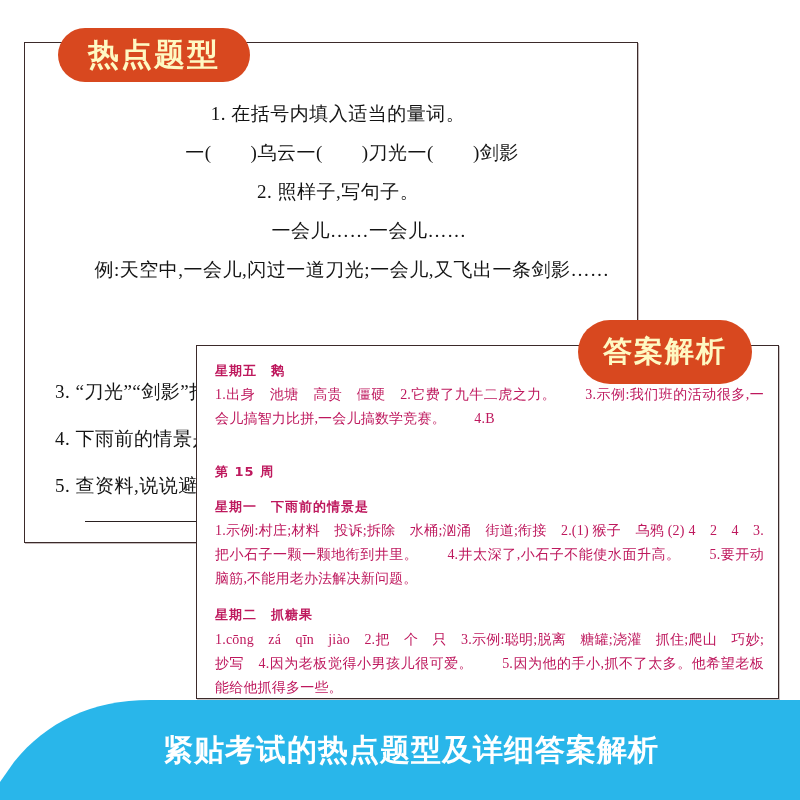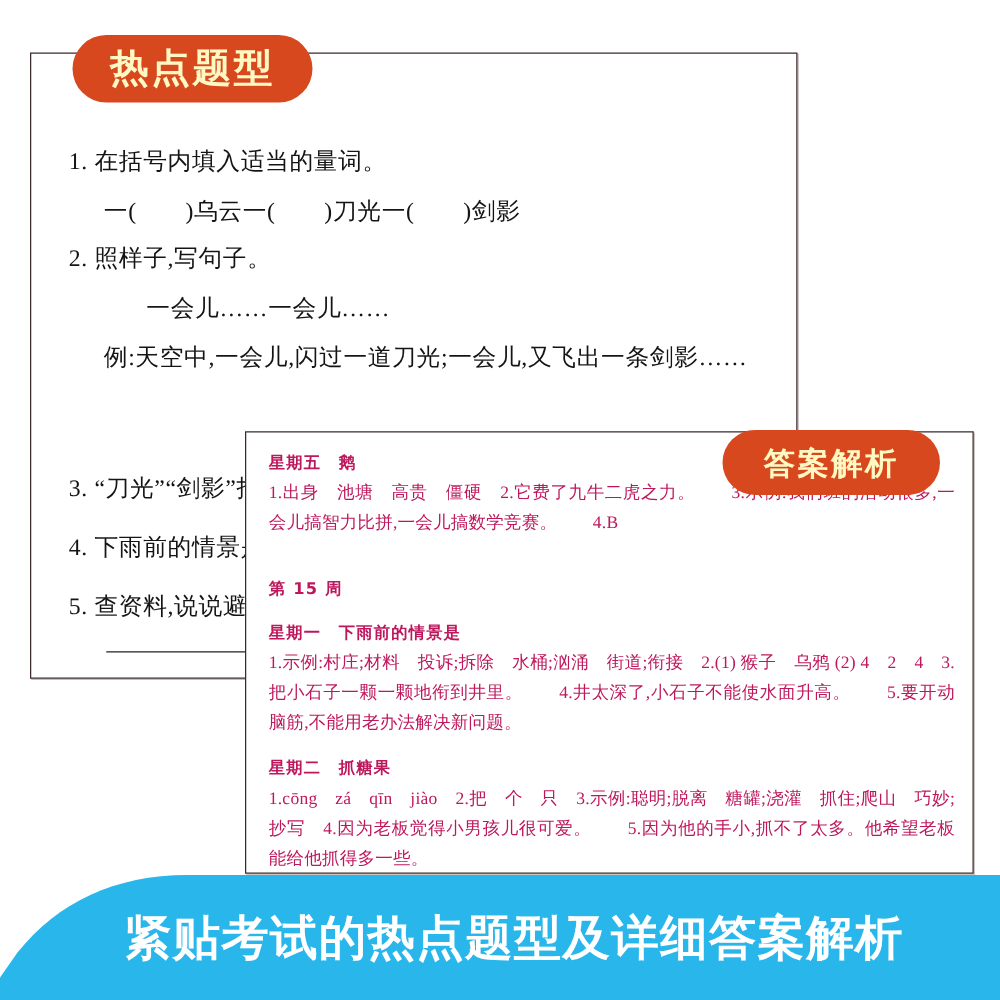--- a/index.html
+++ b/index.html
@@ -66,32 +66,32 @@
     left: 58px;
     top: 28px;
     width: 192px;
     height: 54px;
     font-size: 31px;
   }
   #tag-answer {
     left: 578px;
     top: 320px;
     width: 174px;
-    height: 52px;
-    font-size: 25px;
+    height: 64px;
+    font-size: 29px;
     z-index: 12;
-    margin-top: 24px;
   }
 
   
   .ex-body {
     position: absolute;
     left: 30px;
-    top: 74px;
+    top: 58px;
     right: 16px;
+    text-align: center;
   }
   .q-line {
     font-size: 19px;
     color: #141414;
     line-height: 1.38;
     margin-bottom: 13px;
     white-space: nowrap;
     letter-spacing: .5px;
   }
   .q-line .num {
@@ -172,21 +172,21 @@
     left: 0;
     top: 0;
     width: 800px;
     height: 100px;
     display: flex;
     align-items: center;
     justify-content: center;
     color: #ffffff;
     font-family: "DejaVu Sans", "Liberation Sans", sans-serif;
     font-weight: 700;
-    font-size: 38px;
+    font-size: 30px;
     letter-spacing: 1px;
     white-space: nowrap;
     padding-left: 22px;
     box-sizing: border-box;
   }
 </style>
 </head>
 <body>
 
 <div id="stage">

